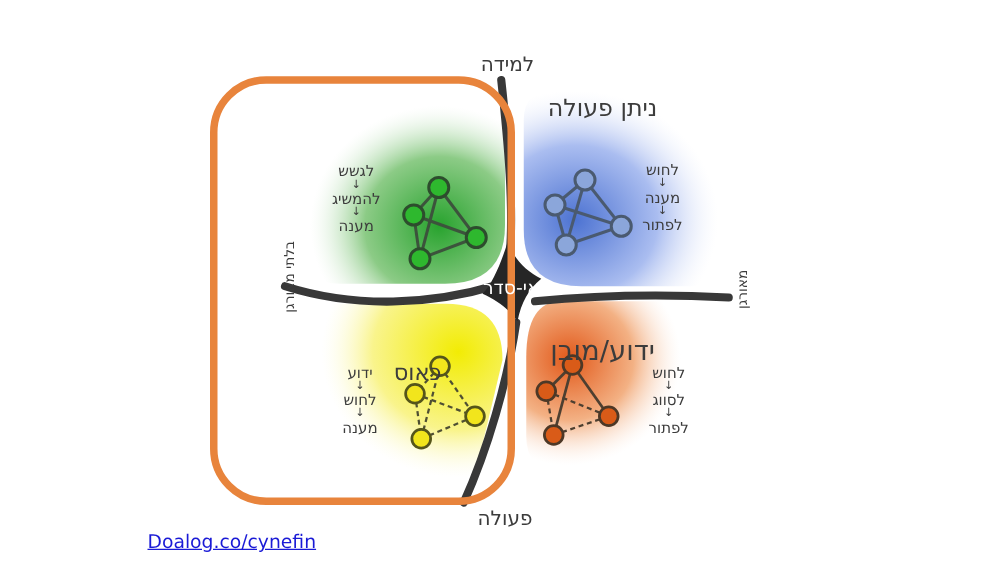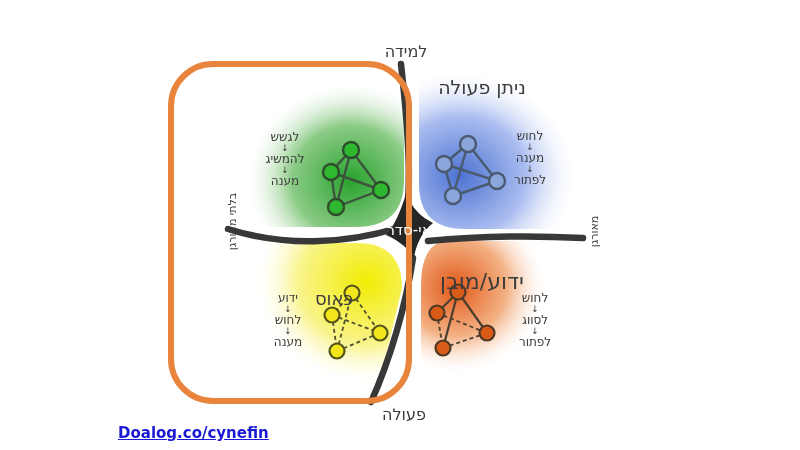--- a/index.html
+++ b/index.html
@@ -18,21 +18,21 @@
   .s-complex{left:250px;top:131px;width:70px;}
   .s-knowable{left:495px;top:130px;width:70px;}
   .s-chaos{left:253px;top:292px;width:70px;}
   .s-known{left:500px;top:292px;width:70px;}
   .axis{font-size:16px;}
   .a-top{left:376px;top:42px;width:60px;}
   .a-bottom{left:374px;top:405px;width:60px;}
   .a-left{left:187px;top:215px;width:90px;font-size:11px;transform:rotate(-90deg);}
   .a-right{left:564px;top:225px;width:60px;font-size:11px;transform:rotate(-90deg);}
   .a-center{left:382px;top:221px;width:54px;font-size:15px;color:#ffffff;}
-  .link{position:absolute;left:118px;top:424px;font-size:15px;font-weight:bold;
+  .link{position:absolute;left:118px;top:424px;font-size:15px;font-weight:normal;
         color:#1a1ad6;text-decoration:underline;cursor:pointer;}
 </style>
 </head>
 <body>
 
 <div class="stage">
 
   <svg width="800" height="450" viewBox="0 0 800 450">
     <defs>
       <radialGradient id="gradGreen" cx="68%" cy="70%" r="80%">

